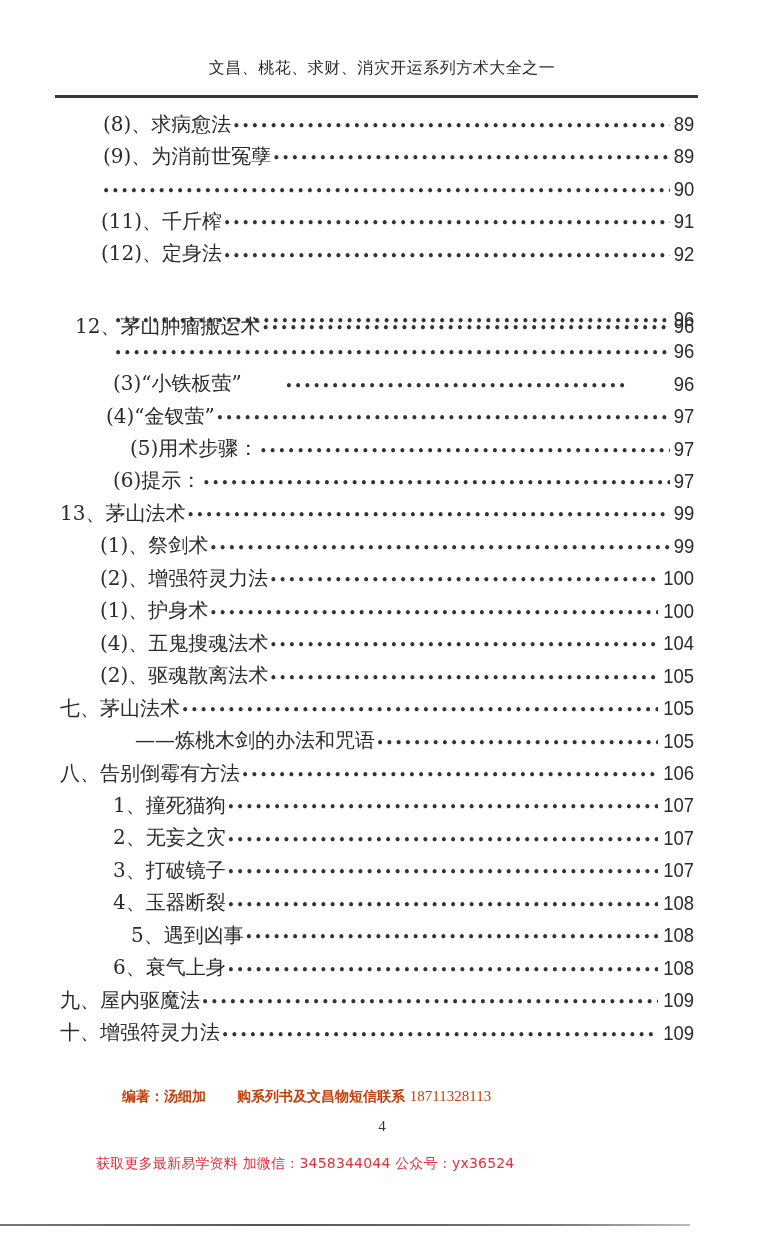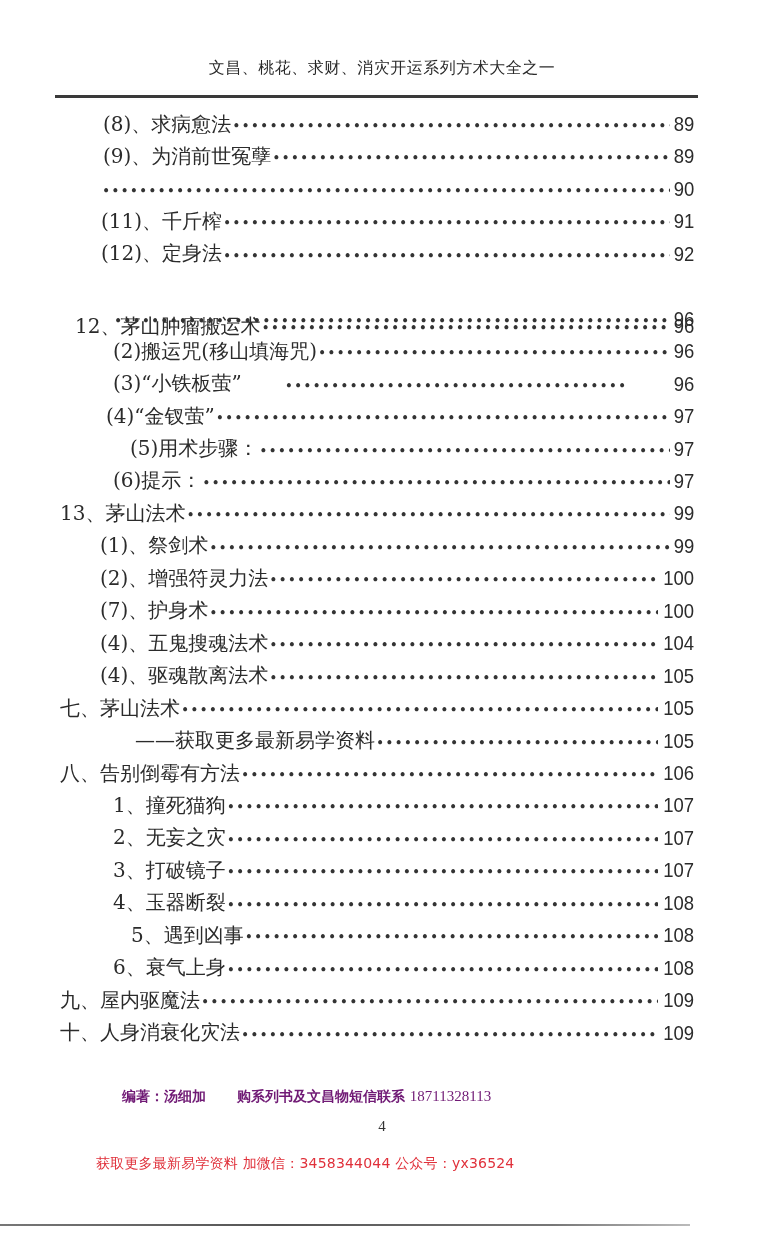--- a/index.html
+++ b/index.html
@@ -9,21 +9,21 @@
                  font-size:16px; letter-spacing:0.5px; color:#2a2a2a; }
   .header-rule { position:absolute; left:55px; width:643px; top:95px; height:3px; background:#3a3a3a; }
   .toc { position:absolute; left:0; top:108px; width:764px; }
   .toc-row { position:absolute; height:32px; display:flex; align-items:center; font-size:20px;
              color:#2b2b2b; right:70px; }
   .toc-label { white-space:nowrap; }
   .toc-dots { flex:1; overflow:hidden; white-space:nowrap; margin:0 1px; color:#333;
               letter-spacing:1px; font-size:14px; position:relative; top:2px; }
   .toc-page { white-space:nowrap; font-family:"Liberation Sans Narrow","Liberation Sans",sans-serif;
               font-size:21px; transform:scaleX(0.88); transform-origin:right center; }
-  .footer-credit { position:absolute; top:1088px; left:122px; font-size:14px; font-weight:bold; color:#701a75;
+  .footer-credit { position:absolute; top:1088px; left:122px; font-size:14px; font-weight:bold; color:#c2410c;
                    font-family:"DejaVu Sans","Liberation Sans",sans-serif; }
   .footer-credit .author { margin-right:26px; }
   .footer-credit .phone { font-weight:normal; font-family:"Liberation Serif",serif; font-size:15px; }
   .page-number { position:absolute; top:1118px; width:764px; left:0; text-align:center; font-size:15px; color:#333;
                  font-family:"Liberation Serif",serif; }
   .promo { position:absolute; top:1155px; left:96px; font-size:14px; color:#e0303a;
            font-family:"DejaVu Sans","Liberation Sans",sans-serif; letter-spacing:0.2px; }
   .bottom-rule { position:absolute; top:1224px; left:0; width:690px; height:2px;
                  background:linear-gradient(to right,#777,#555 40%,#777 80%,#bbb); }
 </style>
@@ -62,21 +62,20 @@
       <div class="toc-row" style="top: 162.25px; left: 75px; margin-top: 40px;">
         <span class="toc-label">12、茅山肿瘤搬运术</span>
         <span class="toc-dots">••••••••••••••••••••••••••••••••••••••••••••••••••••••••••••••••••••••••••••••••••••••••••••••••••••••••••••••••••••••••</span>
         <span class="toc-page">96</span>
       </div>
       <div class="toc-row" style="top: 194.7px; left: 113px;">
         <span class="toc-dots">••••••••••••••••••••••••••••••••••••••••••••••••••••••••••••••••••••••••••••••••••••••••••••••••••••••••••••••••••••••••</span>
         <span class="toc-page">96</span>
       </div>
       <div class="toc-row" style="top: 227.15px; left: 113px;">
-        <span class="toc-label">(2)搬运咒(移山填海咒)</span>
         <span class="toc-dots">••••••••••••••••••••••••••••••••••••••••••••••••••••••••••••••••••••••••••••••••••••••••••••••••••••••••••••••••••••••••</span>
         <span class="toc-page">96</span>
       </div>
       <div class="toc-row" style="top: 259.6px; left: 113px; gap: 42px;">
         <span class="toc-label">(3)“小铁板萤”</span>
         <span class="toc-dots">••••••••••••••••••••••••••••••••••••••••••••••••••••••••••••••••••••••••••••••••••••••••••••••••••••••••••••••••••••••••</span>
         <span class="toc-page">96</span>
       </div>
       <div class="toc-row" style="top: 292.05px; left: 106px;">
         <span class="toc-label">(4)“金钗萤”</span>
@@ -102,41 +101,41 @@
         <span class="toc-label">(1)、祭剑术</span>
         <span class="toc-dots">••••••••••••••••••••••••••••••••••••••••••••••••••••••••••••••••••••••••••••••••••••••••••••••••••••••••••••••••••••••••</span>
         <span class="toc-page">99</span>
       </div>
       <div class="toc-row" style="top: 454.3px; left: 100px;">
         <span class="toc-label">(2)、增强符灵力法 </span>
         <span class="toc-dots">••••••••••••••••••••••••••••••••••••••••••••••••••••••••••••••••••••••••••••••••••••••••••••••••••••••••••••••••••••••••</span>
         <span class="toc-page">100</span>
       </div>
       <div class="toc-row" style="top: 486.75px; left: 100px;">
-        <span class="toc-label">(7)、护身术 </span>
+        <span class="toc-label">(1)、护身术 </span>
         <span class="toc-dots">••••••••••••••••••••••••••••••••••••••••••••••••••••••••••••••••••••••••••••••••••••••••••••••••••••••••••••••••••••••••</span>
         <span class="toc-page">100</span>
       </div>
       <div class="toc-row" style="top: 519.2px; left: 100px;">
         <span class="toc-label">(4)、五鬼搜魂法术 </span>
         <span class="toc-dots">••••••••••••••••••••••••••••••••••••••••••••••••••••••••••••••••••••••••••••••••••••••••••••••••••••••••••••••••••••••••</span>
         <span class="toc-page">104</span>
       </div>
       <div class="toc-row" style="top: 551.65px; left: 100px;">
-        <span class="toc-label">(4)、驱魂散离法术 </span>
+        <span class="toc-label">(2)、驱魂散离法术 </span>
         <span class="toc-dots">••••••••••••••••••••••••••••••••••••••••••••••••••••••••••••••••••••••••••••••••••••••••••••••••••••••••••••••••••••••••</span>
         <span class="toc-page">105</span>
       </div>
       <div class="toc-row" style="top: 584.1px; left: 60px;">
         <span class="toc-label">七、茅山法术</span>
         <span class="toc-dots">••••••••••••••••••••••••••••••••••••••••••••••••••••••••••••••••••••••••••••••••••••••••••••••••••••••••••••••••••••••••</span>
         <span class="toc-page">105</span>
       </div>
       <div class="toc-row" style="top: 616.55px; left: 135px;">
-        <span class="toc-label">——获取更多最新易学资料</span>
+        <span class="toc-label">——炼桃木剑的办法和咒语</span>
         <span class="toc-dots">••••••••••••••••••••••••••••••••••••••••••••••••••••••••••••••••••••••••••••••••••••••••••••••••••••••••••••••••••••••••</span>
         <span class="toc-page">105</span>
       </div>
       <div class="toc-row" style="top: 649px; left: 60px;">
         <span class="toc-label">八、告别倒霉有方法</span>
         <span class="toc-dots">••••••••••••••••••••••••••••••••••••••••••••••••••••••••••••••••••••••••••••••••••••••••••••••••••••••••••••••••••••••••</span>
         <span class="toc-page">106</span>
       </div>
       <div class="toc-row" style="top: 681.45px; left: 113px;">
         <span class="toc-label">1、撞死猫狗</span>
@@ -167,21 +166,21 @@
         <span class="toc-label">6、衰气上身</span>
         <span class="toc-dots">••••••••••••••••••••••••••••••••••••••••••••••••••••••••••••••••••••••••••••••••••••••••••••••••••••••••••••••••••••••••</span>
         <span class="toc-page">108</span>
       </div>
       <div class="toc-row" style="top: 876.15px; left: 60px;">
         <span class="toc-label">九、屋内驱魔法</span>
         <span class="toc-dots">••••••••••••••••••••••••••••••••••••••••••••••••••••••••••••••••••••••••••••••••••••••••••••••••••••••••••••••••••••••••</span>
         <span class="toc-page">109</span>
       </div>
       <div class="toc-row" style="top: 908.6px; left: 60px;">
-        <span class="toc-label">十、人身消衰化灾法</span>
+        <span class="toc-label">十、增强符灵力法</span>
         <span class="toc-dots">••••••••••••••••••••••••••••••••••••••••••••••••••••••••••••••••••••••••••••••••••••••••••••••••••••••••••••••••••••••••</span>
         <span class="toc-page">109</span>
       </div>
     </div>
 
   <div class="footer-credit">
     <span class="author">编著：汤细加</span>
     <span>购系列书及文昌物短信联系</span>
     <span class="phone">18711328113</span>
   </div>

